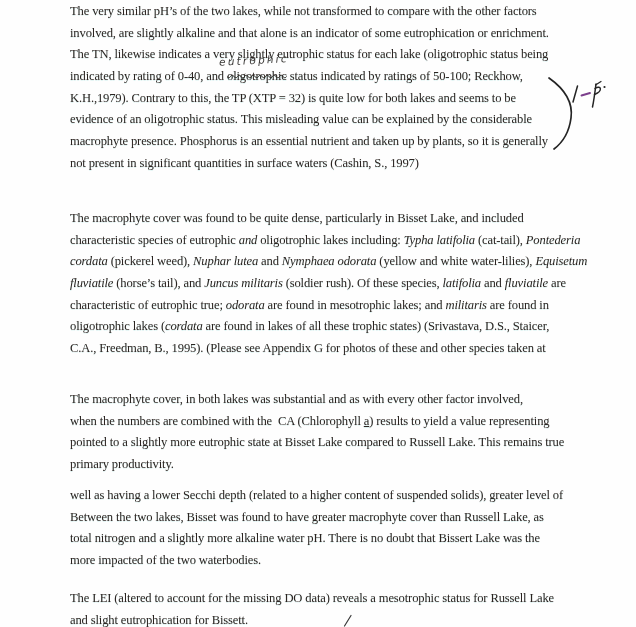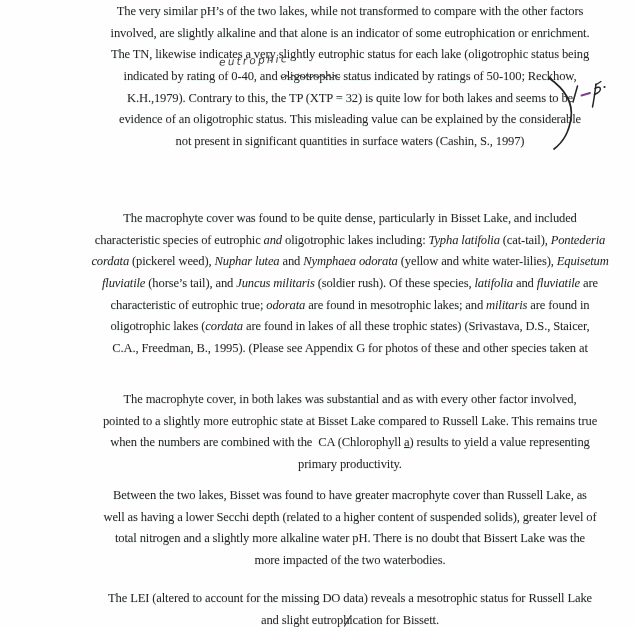--- a/index.html
+++ b/index.html
@@ -21,21 +21,20 @@
   }
   .line {
     white-space: pre;
     font-size: 12.6px;
     letter-spacing: -0.15px;
     line-height: 21.7px;
     height: 21.7px;
     color: #2b2421;
     
     text-shadow: 0 1px 0 rgba(80, 195, 190, 0.18);
-    text-align: center;
   }
   .seg { }
   .italic { font-style: italic; }
   .strike {
     text-decoration: line-through;
     text-decoration-style: wavy;
     text-decoration-thickness: 1.2px;
     text-decoration-color: #2e2622;
     margin-top: 9px;
   }
@@ -58,47 +57,48 @@
 </style>
 </head>
 <body>
 
 <div class="page">
     <div class="para" style="top: 588px;">
       <div class="line"><span class="seg">The LEI (altered to account for the missing DO data) reveals a mesotrophic status for Russell Lake</span></div>
       <div class="line"><span class="seg">and slight eutrophication for Bissett.</span></div>
     </div>
     <div class="para" style="top: 485px;">
+      <div class="line"><span class="seg">well as having a lower Secchi depth (related to a higher content of suspended solids), greater level of</span></div>
       <div class="line"><span class="seg">Between the two lakes, Bisset was found to have greater macrophyte cover than Russell Lake, as</span></div>
-      <div class="line"><span class="seg">well as having a lower Secchi depth (related to a higher content of suspended solids), greater level of</span></div>
       <div class="line"><span class="seg">total nitrogen and a slightly more alkaline water pH. There is no doubt that Bissert Lake was the</span></div>
       <div class="line"><span class="seg">more impacted of the two waterbodies.</span></div>
     </div>
     <div class="para" style="top: 389px;">
       <div class="line"><span class="seg">The macrophyte cover, in both lakes was substantial and as with every other factor involved,</span></div>
+      <div class="line"><span class="seg">when the numbers are combined with the  CA (Chlorophyll </span><span class="seg underline">a</span><span class="seg">) results to yield a value representing</span></div>
       <div class="line"><span class="seg">pointed to a slightly more eutrophic state at Bisset Lake compared to Russell Lake. This remains true</span></div>
-      <div class="line"><span class="seg">when the numbers are combined with the  CA (Chlorophyll </span><span class="seg underline">a</span><span class="seg">) results to yield a value representing</span></div>
       <div class="line"><span class="seg">primary productivity.</span></div>
     </div>
     <div class="para" style="top: 208px;">
       <div class="line"><span class="seg">The macrophyte cover was found to be quite dense, particularly in Bisset Lake, and included</span></div>
       <div class="line"><span class="seg">characteristic species of eutrophic </span><span class="seg italic">and</span><span class="seg"> oligotrophic lakes including: </span><span class="seg italic">Typha latifolia</span><span class="seg"> (cat-tail), </span><span class="seg italic">Pontederia</span></div>
       <div class="line"><span class="seg italic">cordata</span><span class="seg"> (pickerel weed), </span><span class="seg italic">Nuphar lutea</span><span class="seg"> and </span><span class="seg italic">Nymphaea odorata</span><span class="seg"> (yellow and white water-lilies), </span><span class="seg italic">Equisetum</span></div>
       <div class="line"><span class="seg italic">fluviatile</span><span class="seg"> (horse’s tail), and </span><span class="seg italic">Juncus militaris</span><span class="seg"> (soldier rush). Of these species, </span><span class="seg italic">latifolia</span><span class="seg"> and </span><span class="seg italic">fluviatile</span><span class="seg"> are</span></div>
       <div class="line"><span class="seg">characteristic of eutrophic true; </span><span class="seg italic">odorata</span><span class="seg"> are found in mesotrophic lakes; and </span><span class="seg italic">militaris</span><span class="seg"> are found in</span></div>
       <div class="line"><span class="seg">oligotrophic lakes (</span><span class="seg italic">cordata</span><span class="seg"> are found in lakes of all these trophic states) (Srivastava, D.S., Staicer,</span></div>
       <div class="line"><span class="seg">C.A., Freedman, B., 1995). (Please see Appendix G for photos of these and other species taken at</span></div>
     </div>
     <div class="para" style="top: 1px;">
       <div class="line"><span class="seg">The very similar pH’s of the two lakes, while not transformed to compare with the other factors</span></div>
       <div class="line"><span class="seg">involved, are slightly alkaline and that alone is an indicator of some eutrophication or enrichment.</span></div>
       <div class="line"><span class="seg">The TN, likewise indicates a very slightly eutrophic status for each lake (oligotrophic status being</span></div>
       <div class="line"><span class="seg">indicated by rating of 0-40, and </span><span class="seg strike">oligotrophic</span><span class="seg"> status indicated by ratings of 50-100; Reckhow,</span></div>
       <div class="line"><span class="seg">K.H.,1979). Contrary to this, the TP (XTP = 32) is quite low for both lakes and seems to be</span></div>
       <div class="line"><span class="seg">evidence of an oligotrophic status. This misleading value can be explained by the considerable</span></div>
+      <div class="line"><span class="seg">macrophyte presence. Phosphorus is an essential nutrient and taken up by plants, so it is generally</span></div>
       <div class="line"><span class="seg">not present in significant quantities in surface waters (Cashin, S., 1997)</span></div>
     </div>
 
   <span class="handwriting">eutrophic</span>
 
   <svg class="hw-svg" width="636" height="627" viewBox="0 0 636 627">
 
     <path d="M549,78 C566,90 573,104 571,118 C569,133 562,143 554,149" fill="none" stroke="#242424" stroke-width="1.7" stroke-linecap="round"></path>
 
     <path d="M577.5,86 L573,102" fill="none" stroke="#242424" stroke-width="1.5" stroke-linecap="round"></path>

